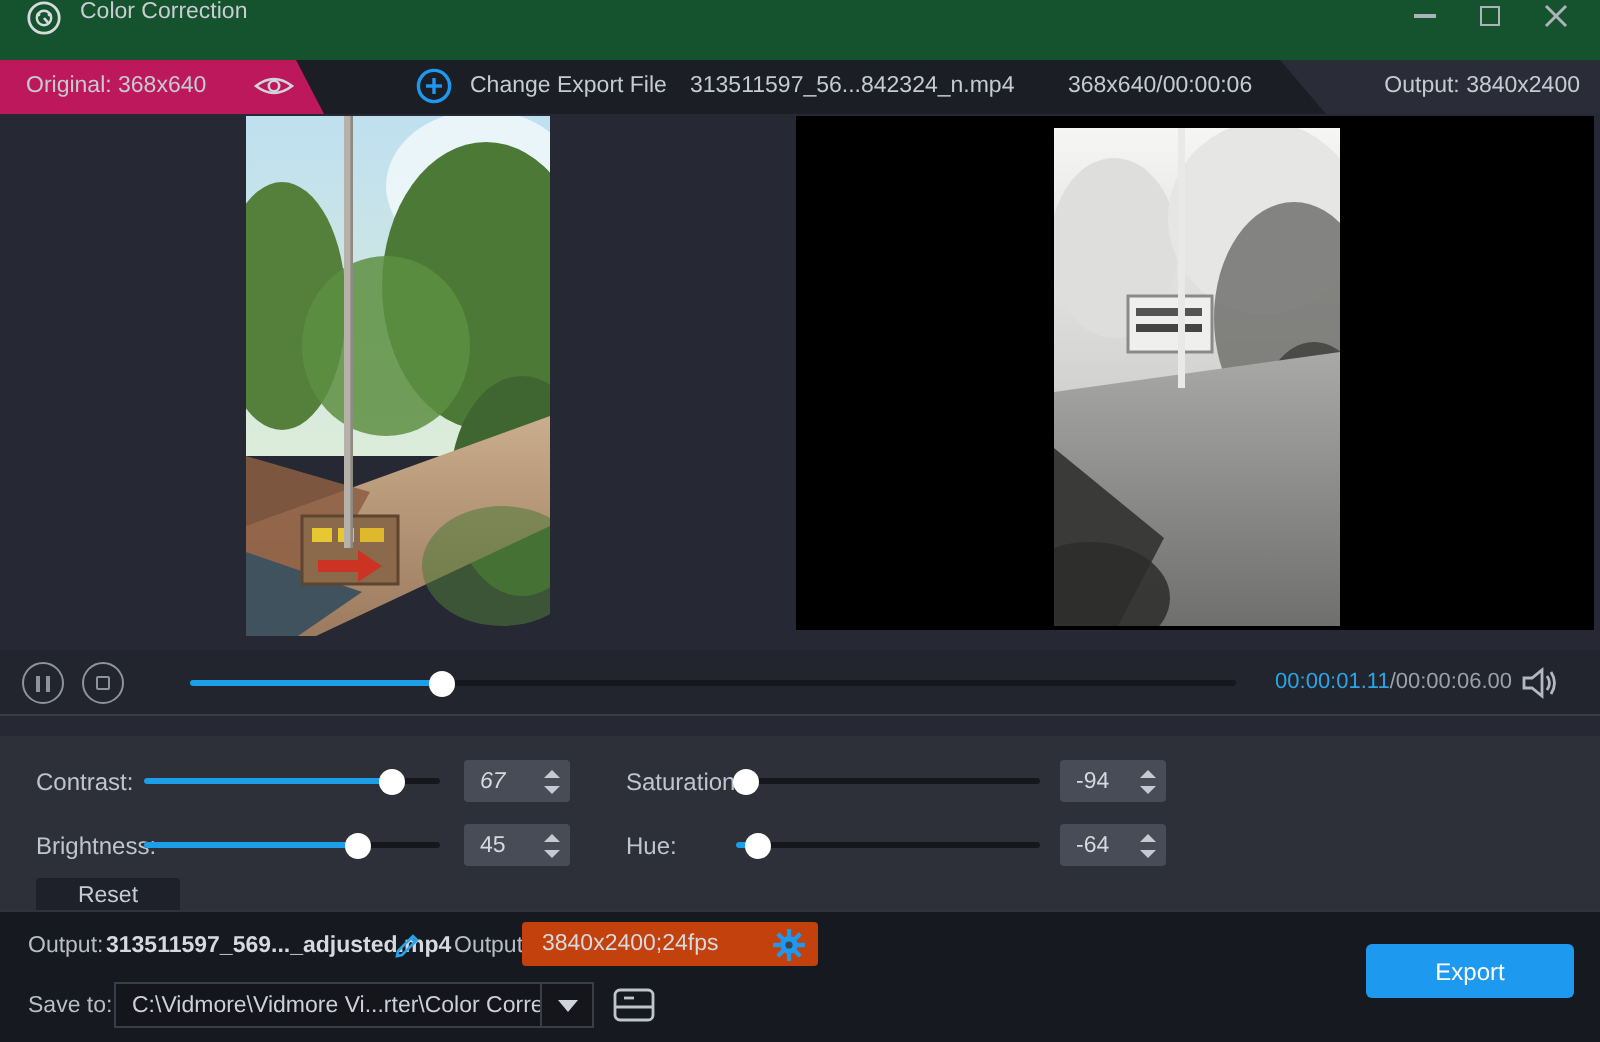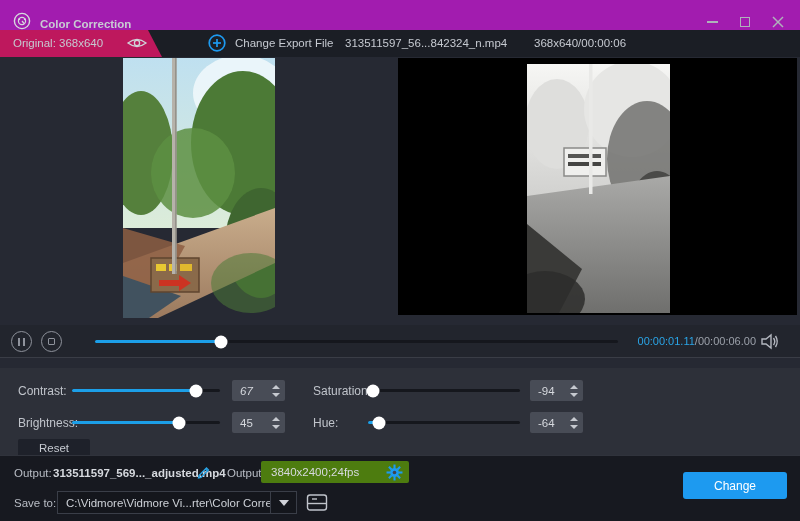--- a/index.html
+++ b/index.html
@@ -3,21 +3,21 @@
 <meta charset="utf-8">
 <style>
   * { margin:0; padding:0; box-sizing:border-box; }
   html,body { background:#0c0d11; }
   #app {
     position:relative; width:800px; height:521px; overflow:hidden;
     font-family:"Liberation Sans", sans-serif; font-size:12px; color:#c3c7cf;
     background:#262933;
   }
   
-  .titlebar { position:absolute; top:0; left:0; right:0; height:30px; background:#a21caf; display:flex; align-items:flex-end;font-weight:bold; }
+  .titlebar { position:absolute; top:0; left:0; right:0; height:30px; background:#14532d; display:flex; align-items:flex-start; }
   .app-logo { margin-left:13px; width:18px; height:18px; }
   .app-title { margin-left:9px; font-size:11.5px; color:#c9ccd3; }
   .win-controls { margin-left:auto; margin-right:14px; display:flex; align-items:center; gap:17px; }
   .win-btn { width:16px; height:16px; display:flex; align-items:center; justify-content:center; cursor:pointer; }
   .glyph-min { width:11px; height:2px; background:#aeb2ba; }
   .glyph-max { width:10px; height:10px; border:1.5px solid #aeb2ba; }
 
   
   .subheader { position:absolute; top:30px; left:0; right:0; height:27px; background:#1b1e25; font-size:11.5px; color:#c6cad1; }
   .tab-original { position:absolute; left:0; top:0; width:162px; height:27px; background:#be185d;
@@ -72,21 +72,21 @@
   .tri-up { width:0; height:0; border-left:4px solid transparent; border-right:4px solid transparent; border-bottom:4px solid #c6c9cf; cursor:pointer; }
   .tri-dn { width:0; height:0; border-left:4px solid transparent; border-right:4px solid transparent; border-top:4px solid #c6c9cf; cursor:pointer; }
   .reset-btn { position:absolute; left:18px; top:71px; width:72px; height:18px; background:#1e212a;
     color:#c6cad1; font-size:11.5px; display:flex; align-items:center; justify-content:center; border-radius:2px; cursor:pointer; }
 
   
   .bottom { position:absolute; top:455px; left:0; right:0; height:66px; background:#171920; border-top:1px solid #30333c; font-size:11.5px; }
   .b-lbl { position:absolute; color:#b9bdc5; }
   .b-val { position:absolute; color:#d6d9de; }
   .pencil-btn { position:absolute; left:196px; top:8px; width:16px; height:16px; cursor:pointer; }
-  .format-box { position:absolute; left:261px; top:5px; width:148px; height:22px; background:#4d7c0f; border-radius:2px;
+  .format-box { position:absolute; left:261px; top:5px; width:148px; height:22px; background:#c2410c; border-radius:2px;
     display:flex; align-items:center; color:#d6d9de; }
   .format-box .fmt-text { flex:1; padding-left:10px; }
   .gear-btn { width:17px; height:17px; margin-right:6px; cursor:pointer; }
   .path-select { position:absolute; left:57px; top:35px; width:240px; height:23px; background:#14161c;
     border:1px solid #3a3e48; display:flex; align-items:center; cursor:pointer; }
   .path-text { flex:1; padding-left:8px; color:#cdd1d7; white-space:nowrap; overflow:hidden; }
   .dd-arrow { width:26px; height:100%; border-left:1px solid #3a3e48; display:flex; align-items:center; justify-content:center; }
   .dd-tri { width:0; height:0; border-left:5px solid transparent; border-right:5px solid transparent; border-top:6px solid #d0d3d9; }
   .folder-btn { position:absolute; left:306px; top:37px; width:22px; height:19px; cursor:pointer; }
   .export-btn { position:absolute; right:13px; top:16px; width:104px; height:27px; background:#1d9af0; border-radius:3px;
@@ -135,20 +135,23 @@
     <div class="change-source">
       <svg class="plus-circle" viewBox="0 0 18 18">
         <circle cx="9" cy="9" r="7.8" fill="none" stroke="#1d9af0" stroke-width="1.7"></circle>
         <line x1="9" y1="5" x2="9" y2="13" stroke="#1d9af0" stroke-width="1.7"></line>
         <line x1="5" y1="9" x2="13" y2="9" stroke="#1d9af0" stroke-width="1.7"></line>
       </svg>
       <span>Change Export File</span>
     </div>
     <span class="src-file">313511597_56...842324_n.mp4</span>
     <span class="src-info">368x640/00:00:06</span>
+    <div class="tab-output">
+      <span class="tab-output-label">Output: 3840x2400</span>
+    </div>
   </div>
 
   <div class="preview">
     <div class="video-left">
       <svg viewBox="0 0 152 260" preserveAspectRatio="none">
         <defs>
           <linearGradient id="sky" x1="0" y1="0" x2="0" y2="1">
             <stop offset="0" stop-color="#bfe0f0"></stop>
               <stop offset="1" stop-color="#dcecd9"></stop>
           </linearGradient>
@@ -325,16 +328,16 @@
         </span>
     </div>
     <span class="folder-btn">
       <svg viewBox="0 0 22 19">
         <rect x="1.5" y="2" width="19" height="15" rx="2.5" fill="none" stroke="#c0c4cb" stroke-width="1.4"></rect>
         <line x1="1.5" y1="10.5" x2="20.5" y2="10.5" stroke="#c0c4cb" stroke-width="1.4"></line>
         <line x1="6" y1="6" x2="11" y2="6" stroke="#c0c4cb" stroke-width="1.4"></line>
       </svg>
     </span>
 
-    <div class="export-btn">Change</div>
+    <div class="export-btn">Export</div>
   </div>
 
 </div>
 
 </body></html>

